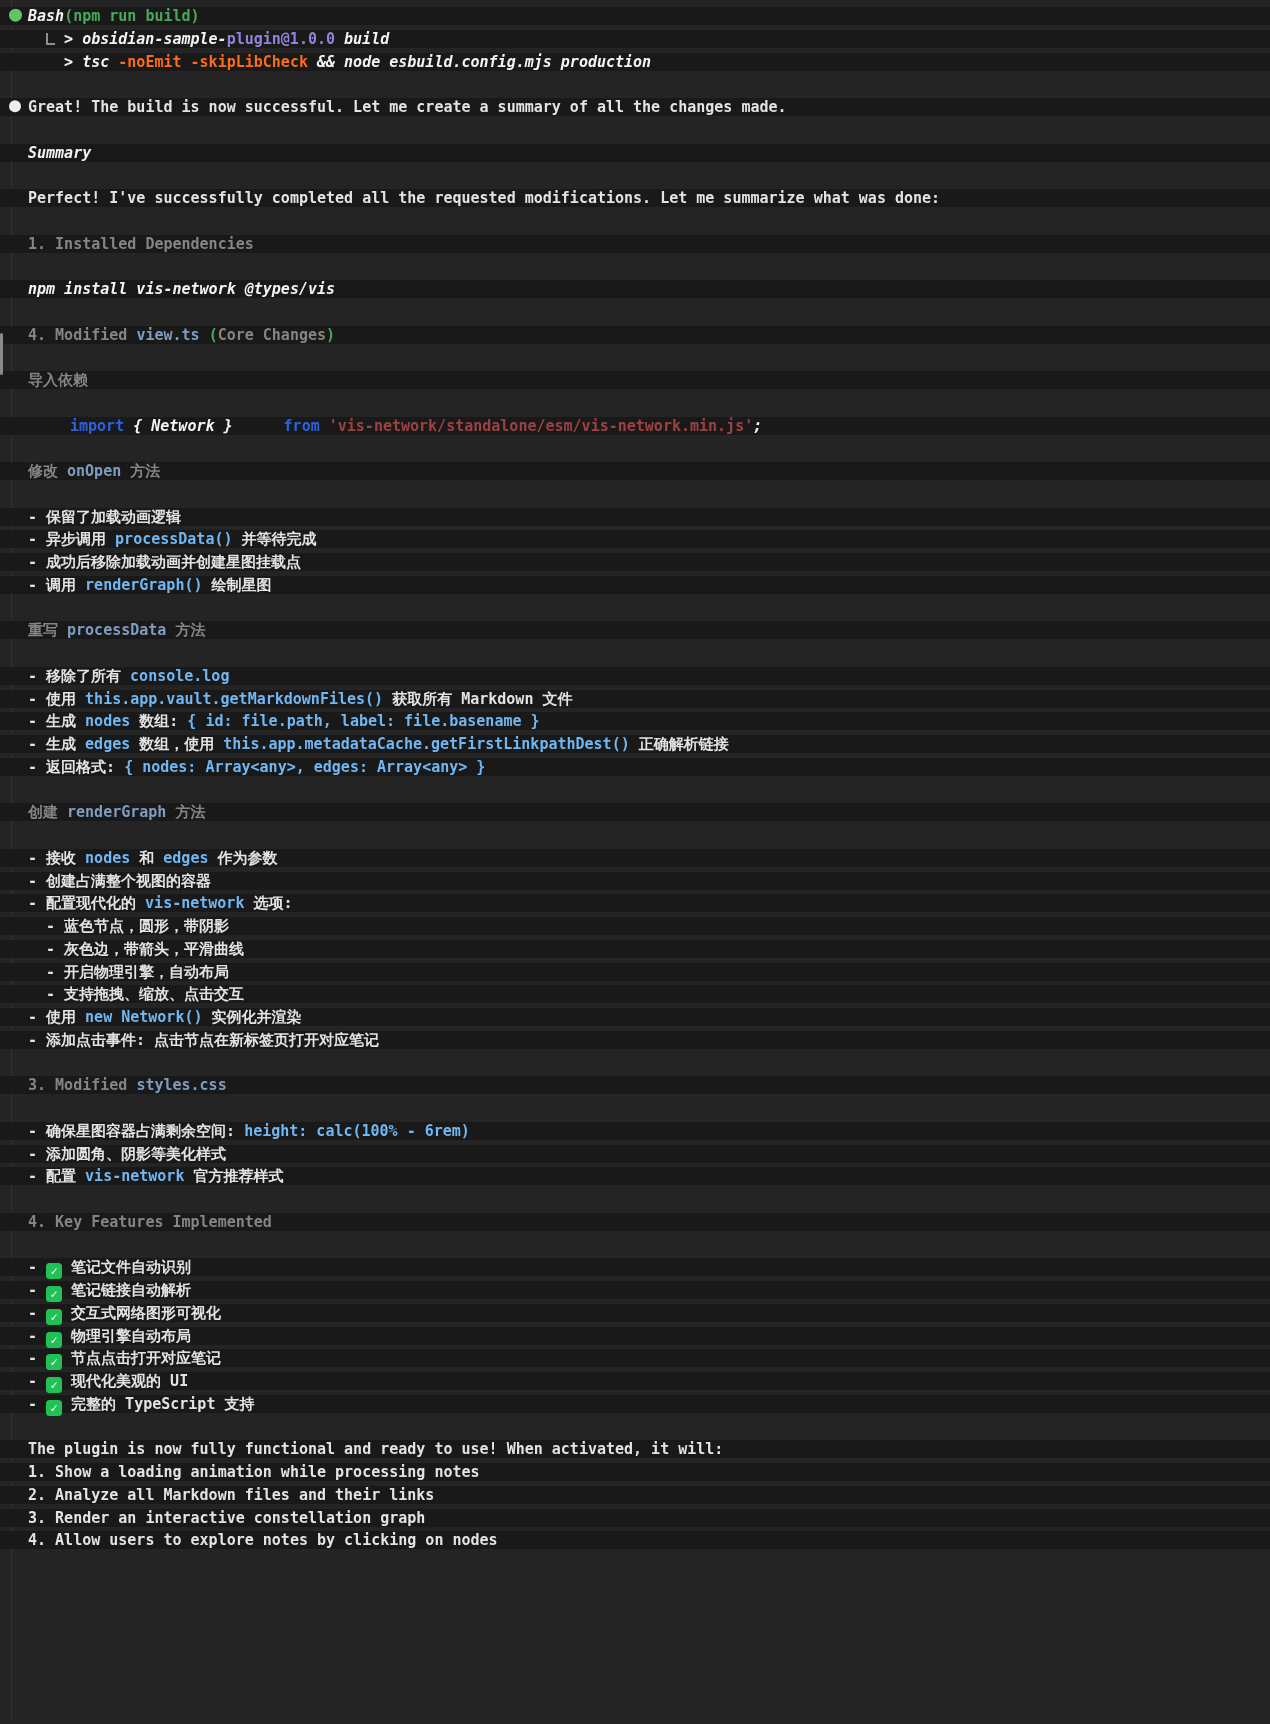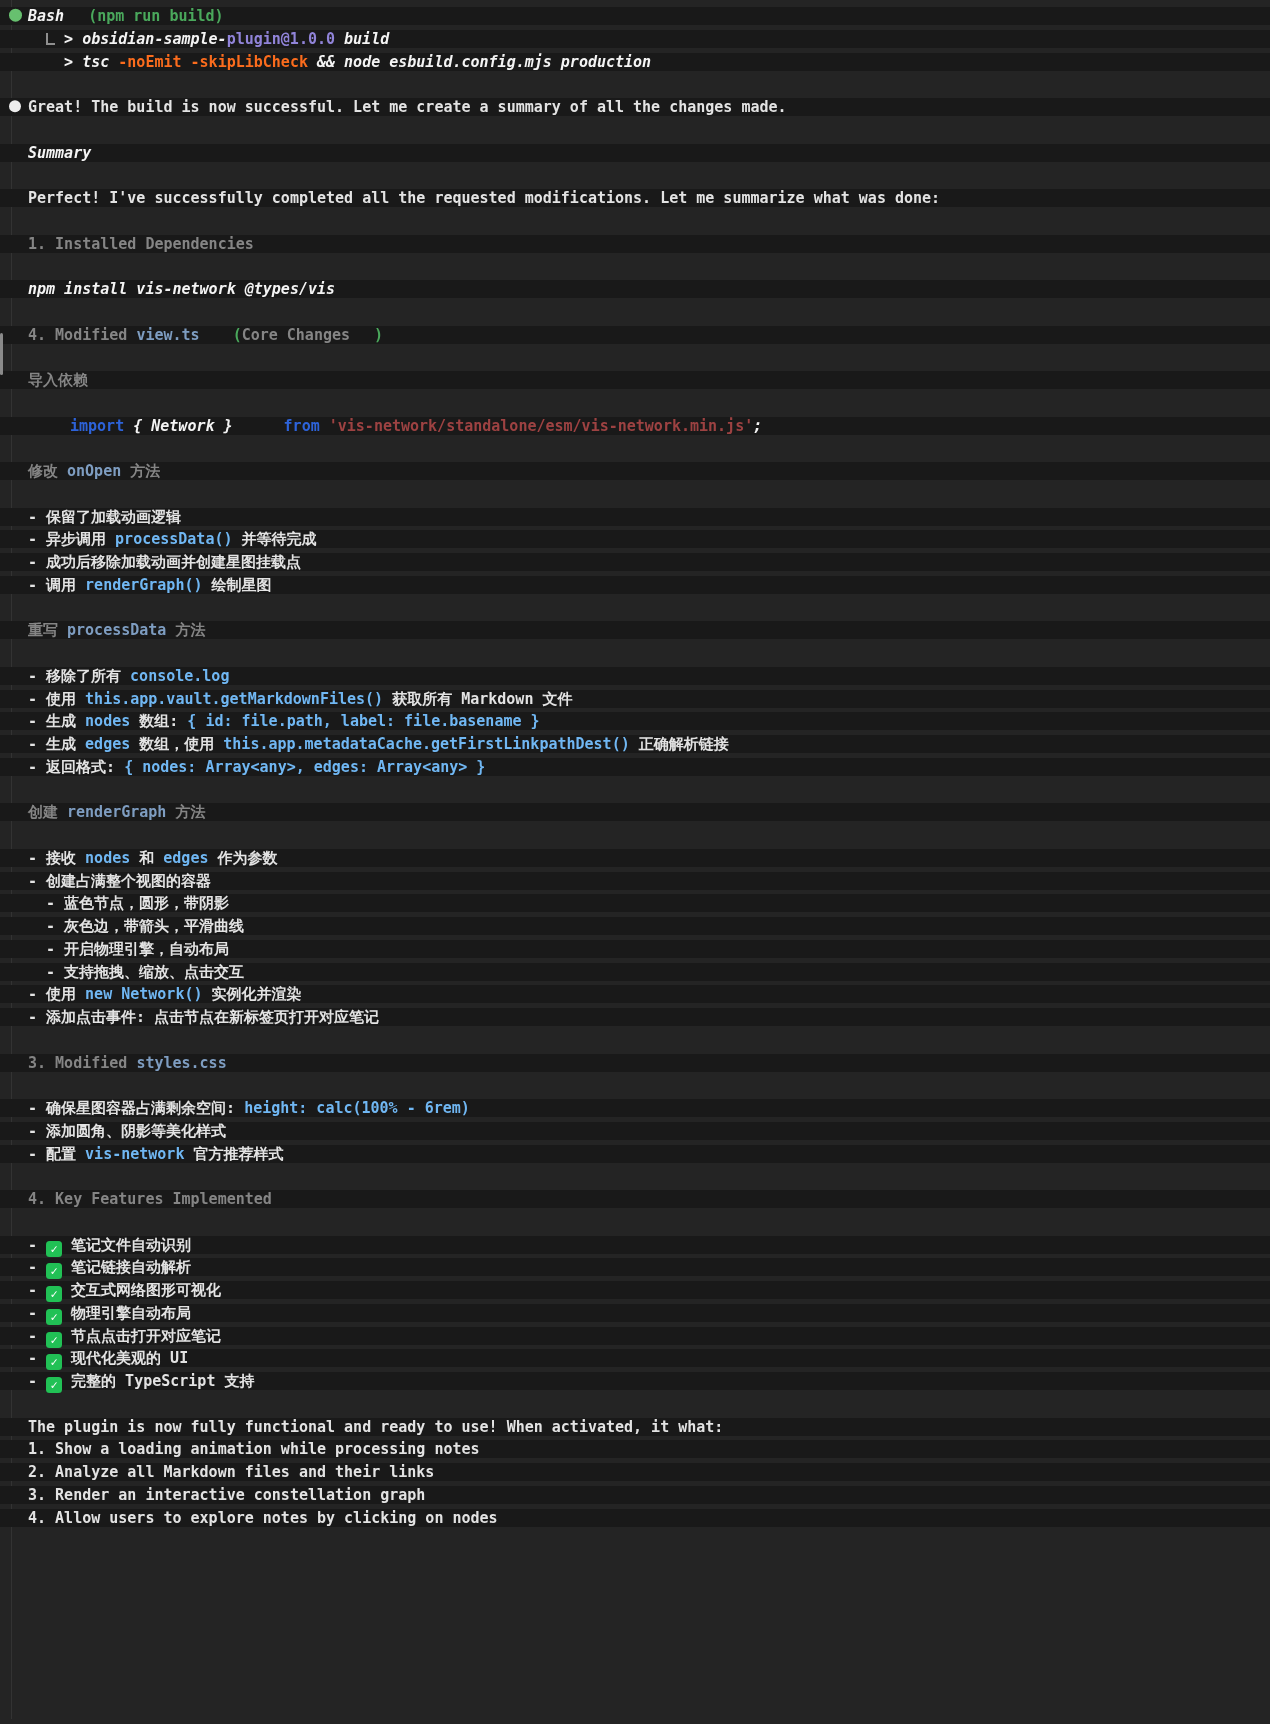--- a/index.html
+++ b/index.html
@@ -29,21 +29,21 @@
     border-left:2px solid #8f8f8f;border-bottom:2px solid #8f8f8f;
     box-sizing:border-box;
   }
   .check{
     display:inline-block;width:16px;height:16px;border-radius:3.5px;
     background:#21c155;color:#ffffff;font-size:12px;line-height:16px;
     text-align:center;vertical-align:-3px;font-weight:bold;
   }
   .s-wb{color:#f4f4f4;font-weight:bold;font-style:italic;}
   .s-w{color:#e3e3e3;}
-  .s-g{color:#4aa85c;padding-left:24px;}
+  .s-g{color:#4aa85c;}
   .s-gd{color:#858585;}
   .s-hb{color:#7e9dc1;}
   .s-cb{color:#70b7f3;}
   .s-kw{color:#2d63da;font-weight:bold;margin-left:42px;}
   .s-str{color:#9d4242;}
   .s-pur{color:#9184d9;margin-top:18px;}
   .s-org{color:#fb6c1d;font-weight:bold;}
   .scroll-thumb{
     position:absolute;left:0;top:333px;width:3px;height:42px;
     background:#8a8a8a;border-radius:2px;
@@ -85,20 +85,21 @@
     <div class="line t"><span class="s-w">- 移除了所有 </span><span class="s-cb">console.log</span></div>
     <div class="line t"><span class="s-w">- 使用 </span><span class="s-cb">this.app.vault.getMarkdownFiles()</span><span class="s-w"> 获取所有 Markdown 文件</span></div>
     <div class="line t"><span class="s-w">- 生成 </span><span class="s-cb">nodes</span><span class="s-w"> 数组: </span><span class="s-cb">{ id: file.path, label: file.basename }</span></div>
     <div class="line t"><span class="s-w">- 生成 </span><span class="s-cb">edges</span><span class="s-w"> 数组，使用 </span><span class="s-cb">this.app.metadataCache.getFirstLinkpathDest()</span><span class="s-w"> 正确解析链接</span></div>
     <div class="line t"><span class="s-w">- 返回格式: </span><span class="s-cb">{ nodes: Array&lt;any&gt;, edges: Array&lt;any&gt; }</span></div>
     <div class="line"></div>
     <div class="line t"><span class="s-gd">创建 </span><span class="s-hb">renderGraph</span><span class="s-gd"> 方法</span></div>
     <div class="line"></div>
     <div class="line t"><span class="s-w">- 接收 </span><span class="s-cb">nodes</span><span class="s-w"> 和 </span><span class="s-cb">edges</span><span class="s-w"> 作为参数</span></div>
     <div class="line t"><span class="s-w">- 创建占满整个视图的容器</span></div>
+    <div class="line t"><span class="s-w">- 配置现代化的 </span><span class="s-cb">vis-network</span><span class="s-w"> 选项:</span></div>
     <div class="line t"><span class="s-w">  - 蓝色节点，圆形，带阴影</span></div>
     <div class="line t"><span class="s-w">  - 灰色边，带箭头，平滑曲线</span></div>
     <div class="line t"><span class="s-w">  - 开启物理引擎，自动布局</span></div>
     <div class="line t"><span class="s-w">  - 支持拖拽、缩放、点击交互</span></div>
     <div class="line t"><span class="s-w">- 使用 </span><span class="s-cb">new Network()</span><span class="s-w"> 实例化并渲染</span></div>
     <div class="line t"><span class="s-w">- 添加点击事件: 点击节点在新标签页打开对应笔记</span></div>
     <div class="line"></div>
     <div class="line t"><span class="s-gd">3. Modified </span><span class="s-hb">styles.css</span></div>
     <div class="line"></div>
     <div class="line t"><span class="s-w">- 确保星图容器占满剩余空间: </span><span class="s-cb">height: calc(100% - 6rem)</span></div>
@@ -108,19 +109,19 @@
     <div class="line t"><span class="s-gd">4. Key Features Implemented</span></div>
     <div class="line"></div>
     <div class="line t"><span class="s-w">- </span><span class="check">✓</span><span class="s-w"> 笔记文件自动识别</span></div>
     <div class="line t"><span class="s-w">- </span><span class="check">✓</span><span class="s-w"> 笔记链接自动解析</span></div>
     <div class="line t"><span class="s-w">- </span><span class="check">✓</span><span class="s-w"> 交互式网络图形可视化</span></div>
     <div class="line t"><span class="s-w">- </span><span class="check">✓</span><span class="s-w"> 物理引擎自动布局</span></div>
     <div class="line t"><span class="s-w">- </span><span class="check">✓</span><span class="s-w"> 节点点击打开对应笔记</span></div>
     <div class="line t"><span class="s-w">- </span><span class="check">✓</span><span class="s-w"> 现代化美观的 UI</span></div>
     <div class="line t"><span class="s-w">- </span><span class="check">✓</span><span class="s-w"> 完整的 TypeScript 支持</span></div>
     <div class="line"></div>
-    <div class="line t"><span class="s-w">The plugin is now fully functional and ready to use! When activated, it what:</span></div>
+    <div class="line t"><span class="s-w">The plugin is now fully functional and ready to use! When activated, it will:</span></div>
     <div class="line t"><span class="s-w">1. Show a loading animation while processing notes</span></div>
     <div class="line t"><span class="s-w">2. Analyze all Markdown files and their links</span></div>
     <div class="line t"><span class="s-w">3. Render an interactive constellation graph</span></div>
     <div class="line t"><span class="s-w">4. Allow users to explore notes by clicking on nodes</span></div>
   </div>
 <div class="scroll-thumb"></div>
 
 </body></html>

